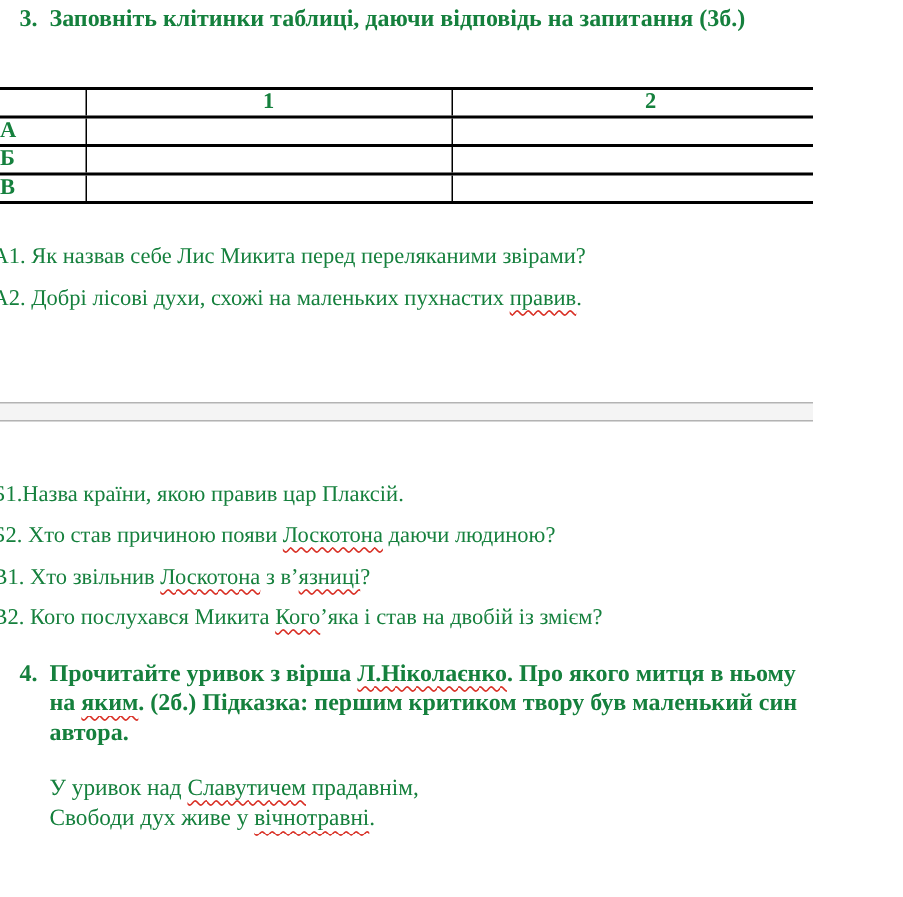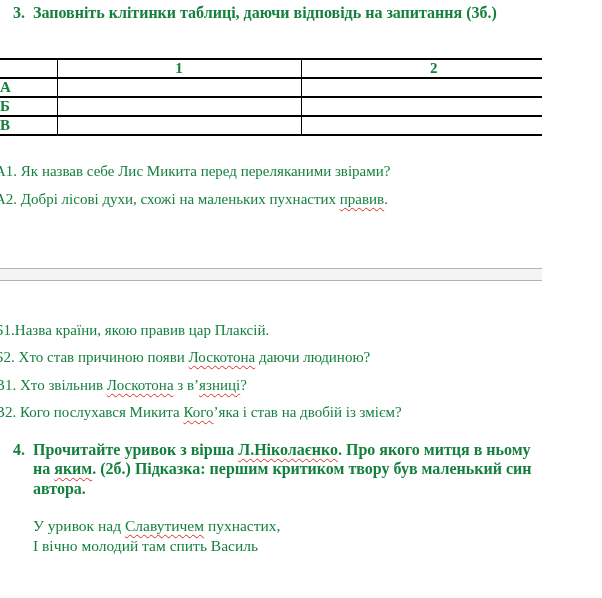--- a/index.html
+++ b/index.html
@@ -124,17 +124,17 @@
   <div class="qline" style="top:404px"><span>В2. Кого послухався Микита </span><span class="sq">Кого</span><span>’яка і став на двобій із змієм?</span></div>
 
   <div class="t4num">4.</div>
   <div class="task4">
     <div><span>Прочитайте уривок з вірша </span><span class="sq">Л.Ніколаєнко</span><span>. Про якого митця в ньому</span></div>
     <div><span>на </span><span class="sq">яким</span><span>. (2б.) Підказка: першим критиком твору був маленький син</span></div>
     <div><span>автора.</span></div>
   </div>
 
   <div class="poem">
-    <div><span>У уривок над </span><span class="sq">Славутичем</span><span> пухнастих,</span></div>
-    <div><span>І вічно молодий там спить Василь</span></div>
+    <div><span>У уривок над </span><span class="sq">Славутичем</span><span> прадавнім,</span></div>
+    <div><span>Свободи дух живе у </span><span class="sq">вічнотравні</span><span>.</span></div>
   </div>
 
 </div>
 
 </body></html>

